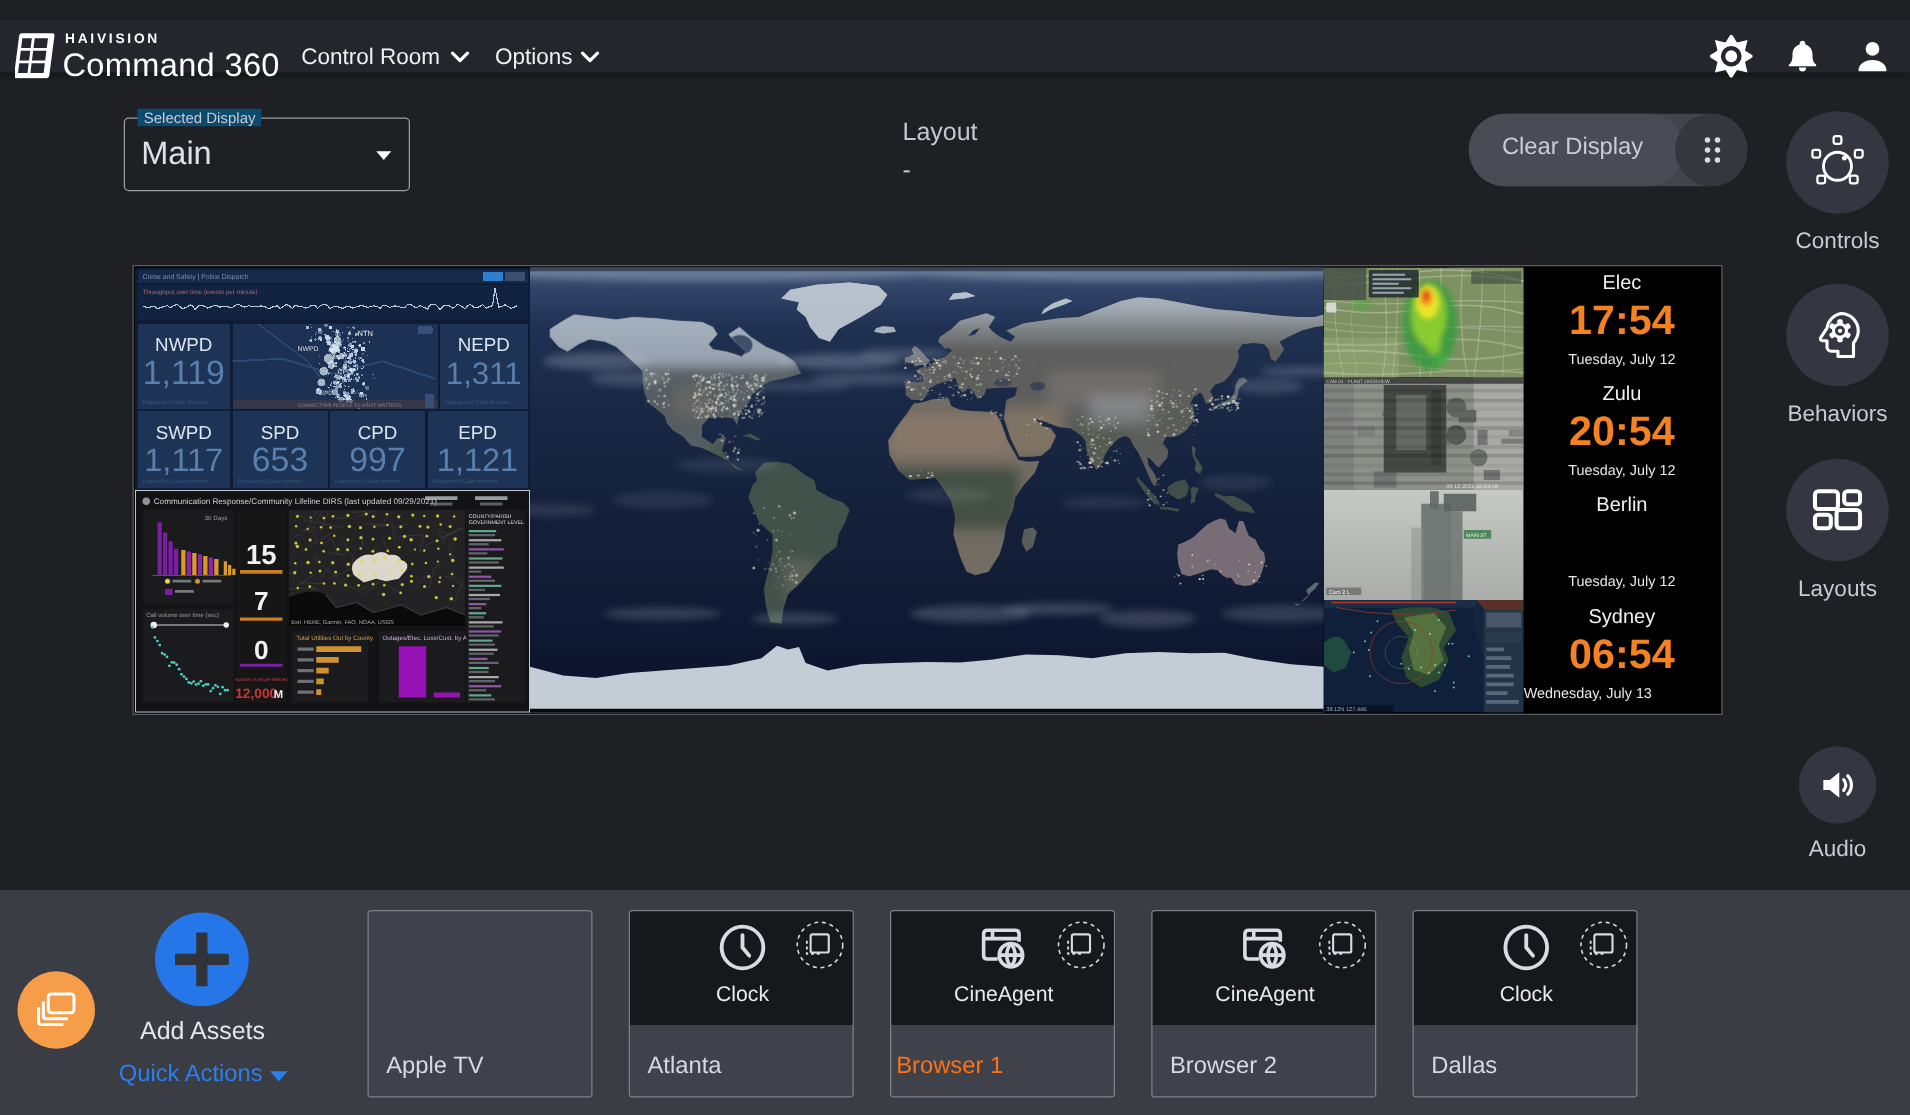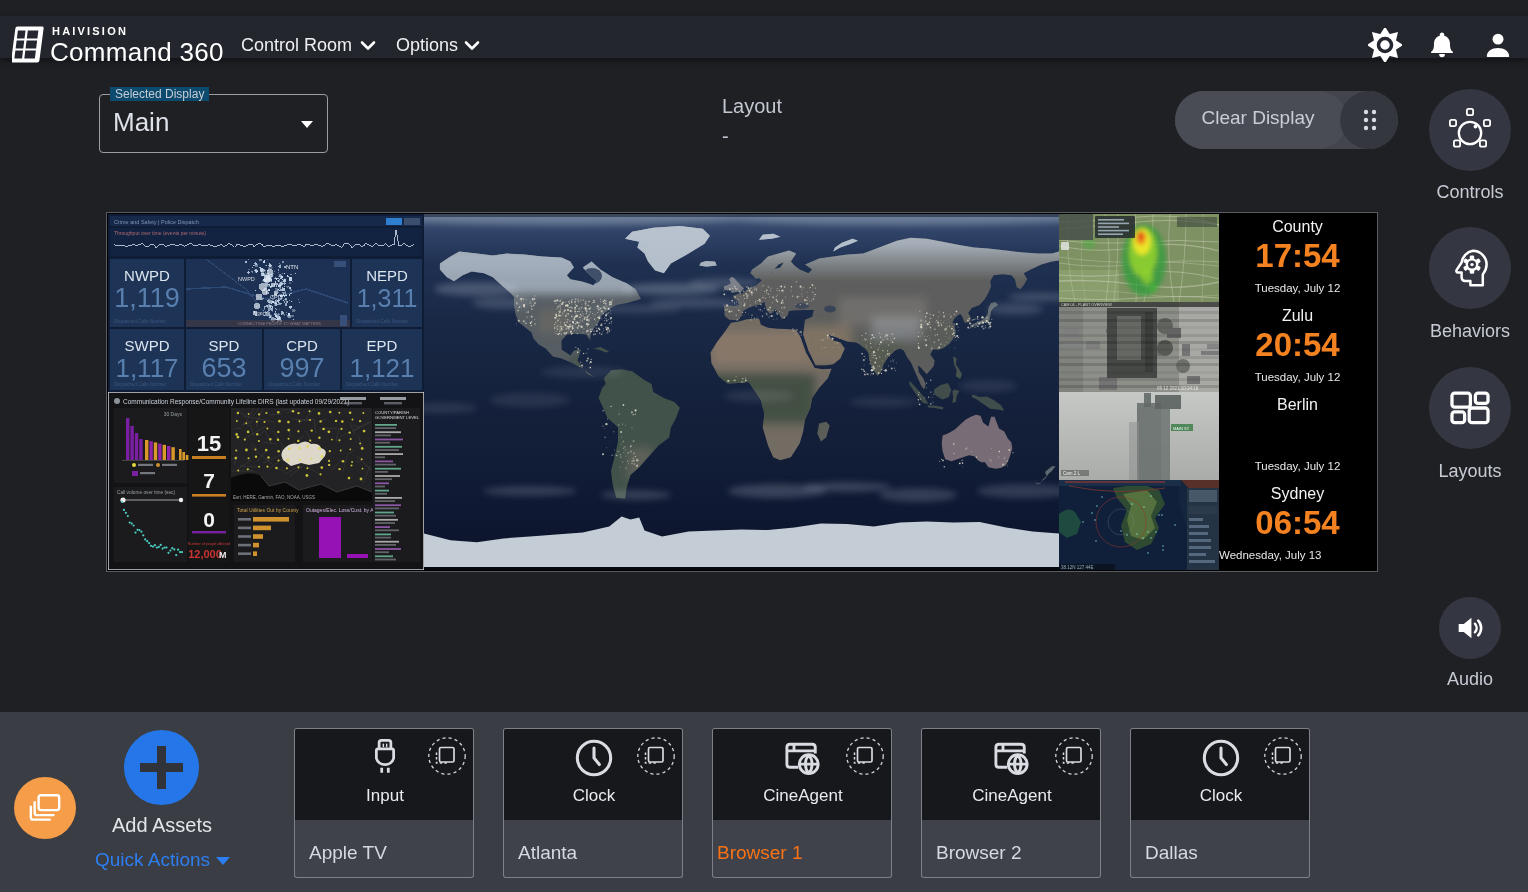--- a/index.html
+++ b/index.html
@@ -2265,21 +2265,21 @@
     <circle cx="97" cy="52" r="0.8" fill="#9fe" opacity=".7"></circle>
     <circle cx="92" cy="16" r="0.8" fill="#9fe" opacity=".7"></circle>
     <circle cx="36" cy="40" r="0.8" fill="#9fe" opacity=".7"></circle>
     <circle cx="85" cy="27" r="0.8" fill="#9fe" opacity=".7"></circle>
     <circle cx="89" cy="52" r="0.8" fill="#9fe" opacity=".7"></circle>
     <circle cx="24" cy="42" r="0.8" fill="#9fe" opacity=".7"></circle>
     <circle cx="43" cy="17" r="0.8" fill="#9fe" opacity=".7"></circle>
     <circle cx="33" cy="33" r="0.8" fill="#9fe" opacity=".7"></circle>
     <circle cx="38" cy="26" r="0.8" fill="#9fe" opacity=".7"></circle>
 </svg><div style="position:absolute;left:1219px;top:214px;width:157px;height:356px;background:#000">
-    <div style="position:absolute;left:0;top:4px;width:157px;text-align:center;font-size:16px;color:#f2f2f2">County</div>
+    <div style="position:absolute;left:0;top:4px;width:157px;text-align:center;font-size:16px;color:#f2f2f2">Elec</div>
 <div style="position:absolute;left:0;top:23px;width:157px;text-align:center;font-size:33px;font-weight:bold;color:#f58220">17:54</div>
 <div style="position:absolute;left:0;top:68px;width:157px;text-align:center;font-size:11.5px;color:#e8e8e8">Tuesday, July 12</div>
     <div style="position:absolute;left:0;top:93px;width:157px;text-align:center;font-size:16px;color:#f2f2f2">Zulu</div>
 <div style="position:absolute;left:0;top:112px;width:157px;text-align:center;font-size:33px;font-weight:bold;color:#f58220">20:54</div>
 <div style="position:absolute;left:0;top:157px;width:157px;text-align:center;font-size:11.5px;color:#e8e8e8">Tuesday, July 12</div>
     <div style="position:absolute;left:0;top:182px;width:157px;text-align:center;font-size:16px;color:#f2f2f2">Berlin</div>
 <div style="position:absolute;left:0;top:246px;width:157px;text-align:center;font-size:11.5px;color:#e8e8e8">Tuesday, July 12</div>
     <div style="position:absolute;left:0;top:271px;width:157px;text-align:center;font-size:16px;color:#f2f2f2">Sydney</div>
 <div style="position:absolute;left:0;top:290px;width:157px;text-align:center;font-size:33px;font-weight:bold;color:#f58220">06:54</div>
 <div style="position:absolute;left:0;top:335px;width:157px;font-size:11.5px;color:#e8e8e8">Wednesday, July 13</div>
@@ -2292,37 +2292,20 @@
 <path d="M2 9.4 v8.1 q0 1.7 1.7 1.7 h12.3"></path>
 </g>
     </svg>
 </div><div style="position:absolute;left:124px;top:730px;width:75px;height:75px;border-radius:50%;background:#2577e9">
 <div style="position:absolute;left:16px;top:33px;width:43px;height:9px;background:#30333a"></div>
 <div style="position:absolute;left:33px;top:16px;width:9px;height:43px;background:#30333a"></div>
 </div>
 <div style="position:absolute;left:82px;top:814px;width:160px;text-align:center;font-size:20px;color:#e2e5ea">Add Assets</div>
 <div style="position:absolute;left:95px;top:849px;font-size:19px;color:#2d7ef0">Quick Actions</div>
 <div style="position:absolute;left:216px;top:857px;width:0;height:0;border-left:7px solid transparent;border-right:7px solid transparent;border-top:8px solid #2d7ef0"></div><div style="position:absolute;left:294px;top:728px;width:180px;height:150px;border:1px solid rgba(200,206,216,.45);border-radius:3px;background:#3f424a;overflow:hidden">
-<div style="position:absolute;left:0;top:0;width:180px;height:91px;background:#16181c">
-      <svg width="44" height="46" viewBox="0 0 24 24" style="position:absolute;left:68px;top:5px">
-<g fill="none" stroke="#d9dce2" stroke-width="1.5">
-<path d="M8.8 7.6 V4.1 q0-1.2 1.2-1.2 h4 q1.2 0 1.2 1.2 v3.5"></path>
-<rect x="10.7" y="4.7" width="0.8" height="1.9" fill="#d9dce2" stroke="none"></rect>
-<rect x="12.5" y="4.7" width="0.8" height="1.9" fill="#d9dce2" stroke="none"></rect>
-<path d="M8.2 7.6 h7.6 q.9 0 .9.9 v4.2 a4.9 4.9 0 0 1 -9.4 0 v-4.2 q0-.9.9-.9z"></path>
-<path d="M10.2 17.9 v2.7 M13.8 17.9 v2.7"></path>
-</g>
-      </svg>
-<div style="position:absolute;left:0;top:57px;width:180px;text-align:center;font-size:17px;color:#e8eaee">Input</div>
-<svg width="40" height="40" viewBox="-20 -20 40 40" style="position:absolute;left:132px;top:7px">
-<circle cx="0" cy="0" r="18.2" fill="none" stroke="#cfd3da" stroke-width="1.3" stroke-dasharray="3.2 3"></circle>
-<rect x="-7.5" y="-8.5" width="14.5" height="14.5" rx="1.5" fill="none" stroke="#d7dae0" stroke-width="1.7"></rect>
-<path d="M-10.5 -3.5 v10.5 h10.5" fill="none" stroke="#d7dae0" stroke-width="1.5" stroke-dasharray="2.4 2.2"></path>
-</svg>
-    </div>
 <div style="position:absolute;left:14px;top:113px;font-size:19px;color:#d6d9df">Apple TV</div>
 </div><div style="position:absolute;left:503px;top:728px;width:180px;height:150px;border:1px solid rgba(200,206,216,.45);border-radius:3px;background:#3f424a;overflow:hidden">
 <div style="position:absolute;left:0;top:0;width:180px;height:91px;background:#16181c">
       <svg width="46" height="46" viewBox="0 0 24 24" style="position:absolute;left:67px;top:6px">
 <circle cx="12" cy="12" r="8.7" fill="none" stroke="#d9dce2" stroke-width="1.6"></circle>
 <path d="M12 6.8 V12 l2.8 3.4" fill="none" stroke="#d9dce2" stroke-width="1.6" stroke-linecap="round"></path>
 </svg>
 <div style="position:absolute;left:0;top:57px;width:180px;text-align:center;font-size:17px;color:#e8eaee">Clock</div>
 <svg width="40" height="40" viewBox="-20 -20 40 40" style="position:absolute;left:132px;top:7px">
 <circle cx="0" cy="0" r="18.2" fill="none" stroke="#cfd3da" stroke-width="1.3" stroke-dasharray="3.2 3"></circle>

